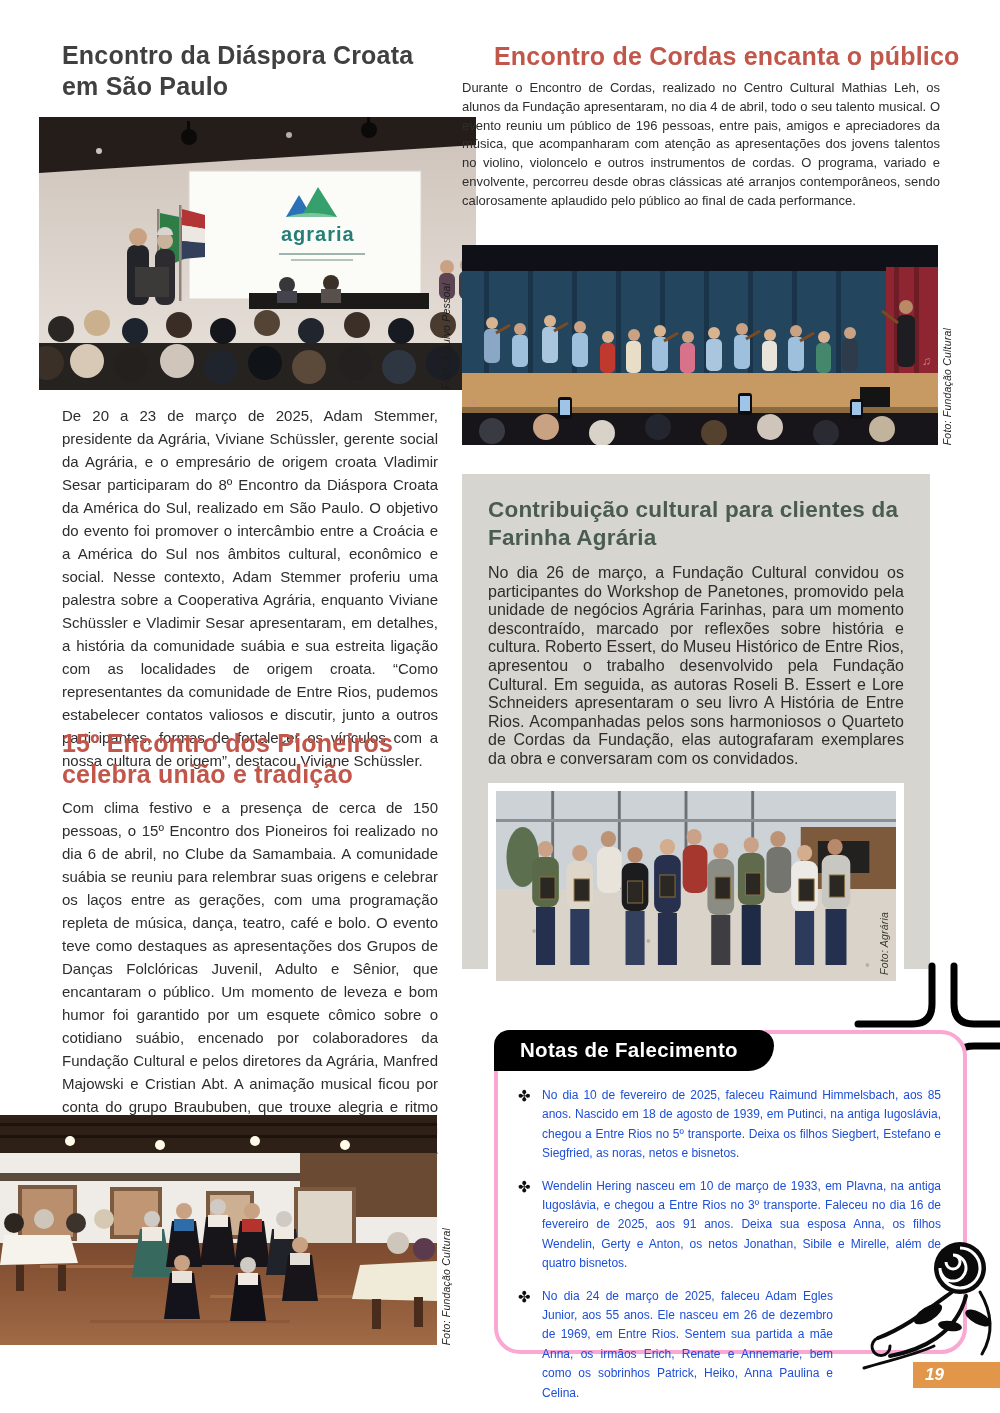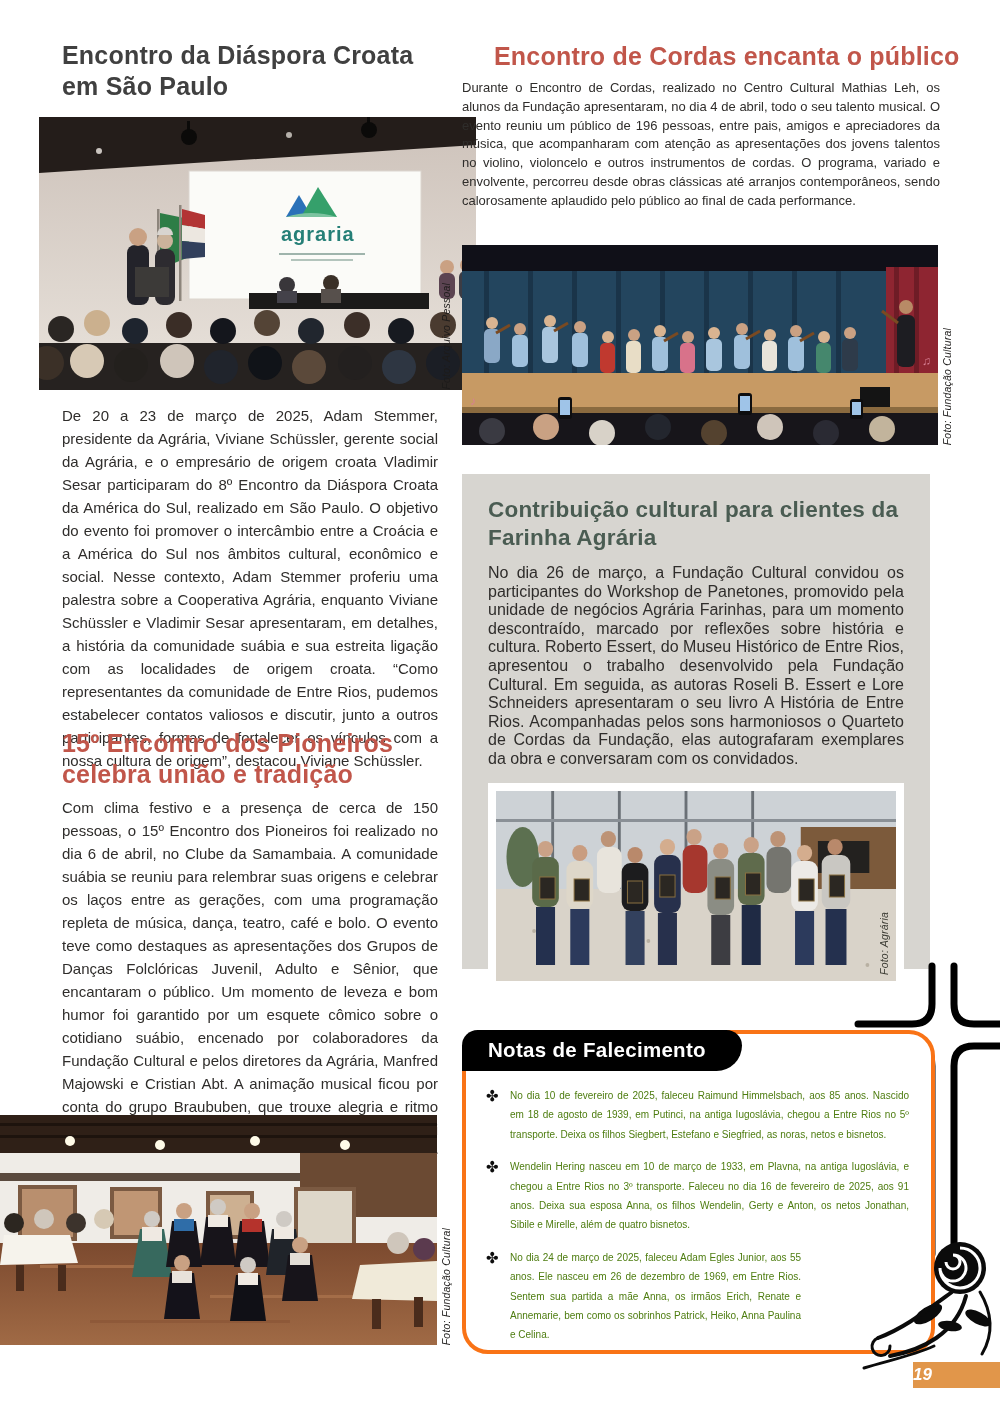--- a/index.html
+++ b/index.html
@@ -13,30 +13,30 @@
   .head-green{font-size:22.5px;line-height:28px;color:#4a5c52;letter-spacing:.2px;}
   .body-txt{font-size:15px;line-height:23px;text-align:justify;color:#2f2d2b;}
   .body-txt-sm{font-size:13px;line-height:18.8px;text-align:justify;color:#2f2d2b;}
   .box-txt{font-size:16px;line-height:18.6px;text-align:justify;color:#2f2d2b;}
   .caption-vert{position:absolute;writing-mode:vertical-rl;transform:rotate(180deg);
         font-style:italic;font-size:10.5px;color:#1d1b1a;white-space:nowrap;letter-spacing:.2px;}
   .photo{display:block;}
   .graybox{background:#d7d5d0;box-sizing:border-box;padding:22px 26px 0 26px;}
   .photoframe{position:relative;background:#ffffff;padding:8px;margin-top:14px;}
   .photoframe svg{display:block;width:100%;height:190px;}
-  .obit-box{box-sizing:border-box;border:4px solid #f97316;border-radius:26px;background:#fff;}
+  .obit-box{box-sizing:border-box;border:4px solid #f9a8d4;border-radius:26px;background:#fff;margin-left:32px;}
   .obit-tab{position:absolute;top:-4px;left:-4px;background:#000;color:#fff;font-weight:bold;
         font-size:20.5px;padding:8px 36px 9px 26px;border-radius:16px 16px 26px 0;letter-spacing:.3px;}
   .obit-items{position:absolute;top:52px;left:20px;right:22px;}
   .obit-item{display:flex;gap:10px;margin-bottom:13px;}
   .obit-bullet{flex:0 0 14px;font-size:15px;line-height:19px;color:#0d0d0d;}
-  .obit-text{font-size:10px;line-height:19.4px;text-align:justify;color:#4d7c0f;}
+  .obit-text{font-size:12px;line-height:19.4px;text-align:justify;color:#1d4ed8;}
   .wrap-rose{padding-right:108px;}
   .pagebar{background:#e1964a;color:#fff;font-style:italic;font-weight:bold;
-        font-size:17px;line-height:26px;box-sizing:border-box;}
+        font-size:17px;line-height:26px;padding-left:12px;box-sizing:border-box;}
 </style>
 </head>
 <body>
 
 <div id="page">
 
   <h1 class="abs head-dark" style="left:62px;top:40px;width:392px;">Encontro da Diáspora Croata em São Paulo</h1>
 
   <div class="abs" style="left:11px;top:117px;width:437px;height:273px;margin-left:28px;">
     <svg class="photo" width="437" height="273" viewBox="0 0 437 273">

